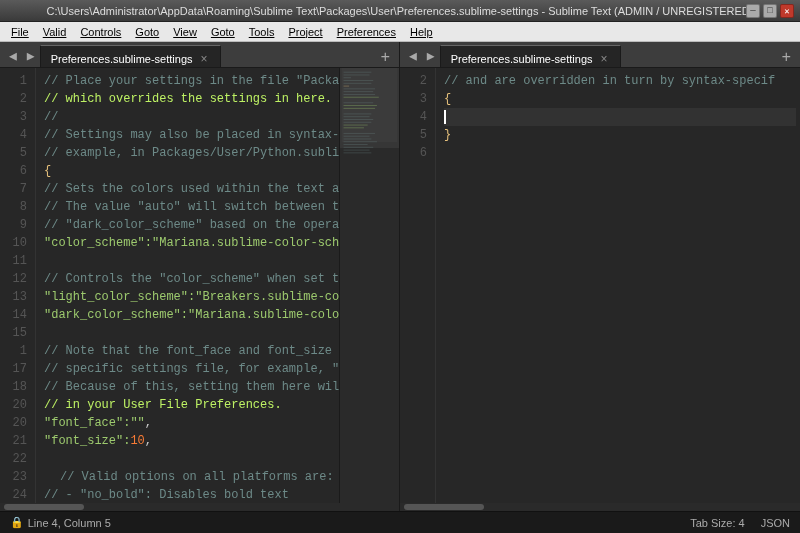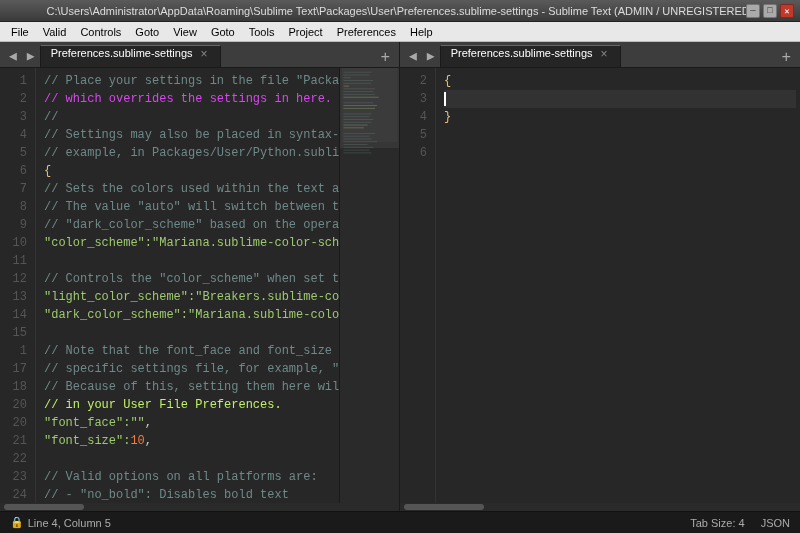--- a/index.html
+++ b/index.html
@@ -65,20 +65,21 @@
       font-family: Arial, sans-serif;
       font-size: 11px;
       color: #000;
     }
     .menu-item {
       padding: 18px 7px;
       cursor: pointer;
       height: 100%;
       display: flex;
       align-items: center;
+      text-decoration: underline;
     }
 
     
     #editors-container {
       display: flex;
       flex-direction: row;
       height: calc(533px - 22px - 20px - 22px);
     }
 
     
@@ -115,28 +116,28 @@
       display: flex;
       align-items: center;
       background: #3d3d3d;
       border: none;
     }
 
     .tab {
       background: #2a2a2a;
       border: 1px solid #1a1a1a;
       border-bottom: none;
-      padding: 1px 10px 3px 10px;
+      padding: 8px 10px 3px 10px;
       font-family: Arial, sans-serif;
       font-size: 11px;
       color: #ccc;
       cursor: pointer;
       height: 22px;
       display: flex;
-      align-items: flex-start;
+      align-items: center;
       gap: 6px;
       white-space: nowrap;
     }
     .tab.active {
       background: #252525;
       color: #fff;
       border-top: 1px solid #666;
     }
     .tab-close {
       color: #888;
@@ -323,21 +324,21 @@
           <div>21</div>
           <div>22</div>
           <div>23</div>
           <div>24</div>
         </div>
       <div class="code-content" id="left-code-content">
           <div class="code-line">
             <span style="color: rgb(109, 138, 136);">    // Place your settings in the file "Packages/U</span>
           </div>
           <div class="code-line">
-            <span style="color: #d946ef;">    // which overrides the settings in here.</span>
+            <span style="color: #bef264;">    // which overrides the settings in here.</span>
           </div>
           <div class="code-line">
             <span style="color: rgb(109, 138, 136);">    //</span>
           </div>
           <div class="code-line">
             <span style="color: rgb(109, 138, 136);">    // Settings may also be placed in syntax-speci</span>
           </div>
           <div class="code-line">
             <span style="color: rgb(109, 138, 136);">    // example, in Packages/User/Python.sublime-se</span>
           </div>
@@ -387,21 +388,21 @@
             <span style="color: rgb(157, 202, 110);">""</span>
             <span style="color: rgb(204, 204, 204);">,</span>
           </div>
           <div class="code-line">
             <span style="color: rgb(157, 202, 110);">        "font_size": </span>
             <span style="color: rgb(249, 123, 53);">10</span>
             <span style="color: rgb(204, 204, 204);">,</span>
           </div>
           <div class="code-line"></div>
           <div class="code-line">
-            <span style="color: rgb(109, 138, 136);">        // Valid options on all platforms are:</span>
+            <span style="color: rgb(109, 138, 136); margin-left: 16px;">        // Valid options on all platforms are:</span>
           </div>
           <div class="code-line">
             <span style="color: rgb(109, 138, 136);">        // - "no_bold": Disables bold text</span>
           </div>
         </div>
       <div class="minimap">
         <div class="minimap-viewport"></div>
         <svg class="minimap-content" viewBox="0 0 60 469">
 
           <rect x="2" y="4" width="30" height="1" fill="#6d8a88" opacity="0.6"></rect>
@@ -455,20 +456,23 @@
     <div class="code-area">
       <div class="line-numbers" id="right-line-nums">
           <div>2</div>
           <div>3</div>
           <div>4</div>
           <div>5</div>
           <div>6</div>
         </div>
       <div class="code-content" id="right-code-content">
           <div class="code-line">
+            <span style="color: rgb(109, 138, 136);">    // and are overridden in turn by syntax-specif</span>
+          </div>
+          <div class="code-line">
             <span style="color: rgb(229, 192, 123);">    {</span>
           </div>
           <div class="code-line cursor-line">
             <span class="c-cursor"></span>
           </div>
           <div class="code-line">
             <span style="color: rgb(229, 192, 123);">    }</span>
           </div>
           <div class="code-line"></div>
         </div>

